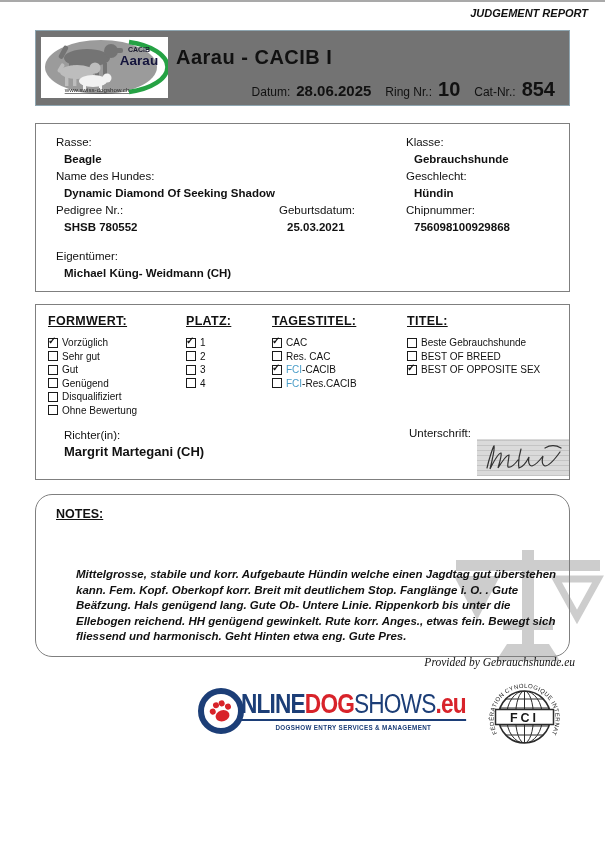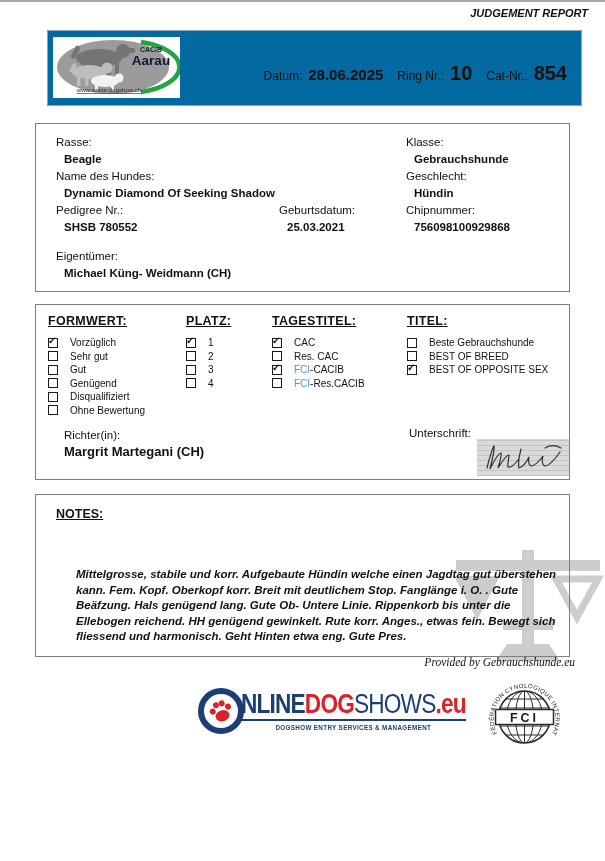--- a/index.html
+++ b/index.html
@@ -3,48 +3,48 @@
 <meta charset="utf-8">
 <style>
   html,body{margin:0;padding:0;background:#fff;}
   .page{position:relative;width:605px;height:861px;background:#fff;overflow:hidden;
         font-family:"Liberation Sans",sans-serif;color:#111;}
   .topline{position:absolute;top:0;left:0;width:605px;height:2px;background:#a9a9a9;}
   .report-tag{position:absolute;top:7px;right:17px;font-size:11px;font-weight:bold;font-style:italic;}
 
   
   .box{position:absolute;border:1px solid #7f7f7f;z-index:1;background:transparent;}
-  .header-box{left:35px;top:30px;width:533px;height:74px;background:#0369a1;border-color:#8fa6b1;margin-left:12px;}
+  .header-box{left:35px;top:30px;width:533px;height:74px;background:#737373;border-color:#8fa6b1;}
   .info-box{left:35px;top:123px;width:533px;height:167px;}
   .verdict-box{left:35px;top:304px;width:533px;height:174px;}
-  .notes-box{left:35px;top:494px;width:533px;height:161px;}
+  .notes-box{left:35px;top:494px;width:533px;height:161px;border-radius:17px;}
 
   
   .show-logo{position:absolute;left:5px;top:6px;width:127px;height:61px;background:#fff;}
   .show-title{position:absolute;left:140px;top:15px;font-size:20px;font-weight:bold;letter-spacing:.5px;}
-  .meta-row{position:absolute;right:14px;bottom:20px;display:flex;align-items:baseline;}
+  .meta-row{position:absolute;right:14px;bottom:4px;display:flex;align-items:baseline;}
   .meta-label{font-size:12px;margin-left:14px;margin-right:6px;}
   .meta-val-md{font-size:15px;font-weight:bold;}
   .meta-val-lg{font-size:20px;font-weight:bold;}
 
   
   .ig{position:absolute;left:20px;top:9px;display:grid;
       grid-template-columns:223px 127px 1fr;
       grid-template-rows:repeat(6,17px) 12px 17px 17px;
       font-size:11.5px;align-items:center;}
   .gc1{grid-column:1}.gc2{grid-column:2}.gc3{grid-column:3}
   .gr1{grid-row:1}.gr2{grid-row:2}.gr3{grid-row:3}.gr4{grid-row:4}.gr5{grid-row:5}
   .gr6{grid-row:6}.gr8{grid-row:8}.gr9{grid-row:9}
   .val{font-weight:bold;padding-left:8px;white-space:nowrap;}
 
   
   .fw-col{position:absolute;top:9px;}
   .col-formwert{left:12px;} .col-platz{left:150px;} .col-tagestitel{left:236px;} .col-titel{left:371px;}
   .col-h{font-size:12.5px;font-weight:bold;text-decoration:underline;margin-bottom:8px;letter-spacing:.3px;}
-  .chk-row{display:flex;align-items:center;gap:12px;height:13.5px;font-size:10px;}
+  .chk-row{display:flex;align-items:center;gap:4px;height:13.5px;font-size:10px;}
   .cb{width:8px;height:8px;border:1px solid #1a1a1a;flex:none;position:relative;background:#fff;}
   .cb.checked::after{content:"✓";position:absolute;left:-1px;top:-3.5px;font-size:10px;font-weight:bold;color:#111;}
   .fci{color:#4a9dc8;}
   .richter-label{position:absolute;left:20px;top:124px;font-size:11.5px;padding-left:8px;}
   .richter-value{position:absolute;left:28px;top:139px;font-size:13px;font-weight:bold;}
   .unterschrift-label{position:absolute;left:373px;top:122px;font-size:11.5px;}
   .sig{position:absolute;left:441px;top:134px;width:92px;height:37px;background:#dadada;
        background-image:repeating-linear-gradient(0deg,rgba(140,140,140,.28) 0 1px,transparent 1px 5px);}
 
   
@@ -116,20 +116,21 @@
           <ellipse cx="52" cy="44" rx="14" ry="6"></ellipse>
           <circle cx="66" cy="41" r="4.5"></circle>
           <rect x="42" y="47" width="3" height="7"></rect>
           <rect x="58" y="47" width="3" height="7"></rect>
         </g>
         <text x="98" y="15" font-size="7" font-weight="bold" fill="#1c1c30" text-anchor="middle">CACIB</text>
         <text x="98" y="28" font-size="13.5" font-weight="bold" fill="#14143c" text-anchor="middle">Aarau</text>
         <text x="56" y="55" font-size="6.2" fill="#2b2b2b" text-anchor="middle" text-decoration="underline">www.swiss-dogshow.ch</text>
       </svg>
     </div>
+    <div class="show-title">Aarau - CACIB I</div>
     <div class="meta-row">
       <span class="meta-label">Datum:</span>
       <span class="meta-val-md">28.06.2025</span>
       <span class="meta-label">Ring Nr.:</span>
       <span class="meta-val-lg">10</span>
       <span class="meta-label">Cat-Nr.:</span>
       <span class="meta-val-lg">854</span>
     </div>
   </div>
 

